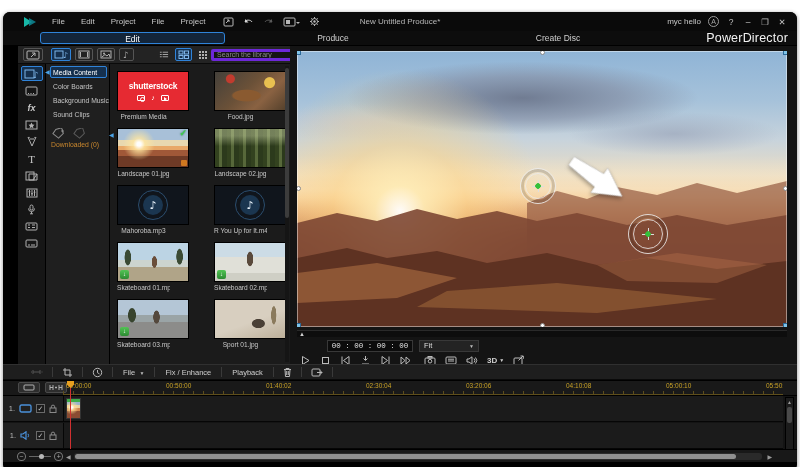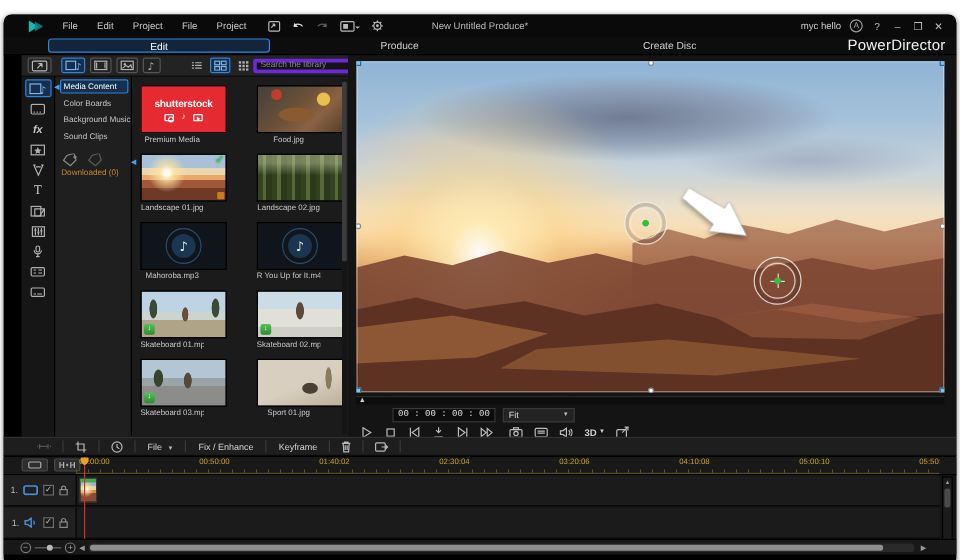--- a/index.html
+++ b/index.html
@@ -571,21 +571,21 @@
       <svg width="11" height="11" viewBox="0 0 11 11">
           <circle cx="5.5" cy="5.5" r="4.2" fill="none" stroke="#b8b8b8"></circle>
           <path d="M5.5,3 v2.7 l2,1.2" fill="none" stroke="#b8b8b8"></path>
         </svg>
     </span>
     <span class="tl-div"></span>
     <span class="tl-lab"><span>File</span><span class="car-s"> ▼</span></span>
     <span class="tl-div"></span>
     <span class="tl-lab">Fix / Enhance</span>
     <span class="tl-div"></span>
-    <span class="tl-lab">Keyframe</span>
+    <span class="tl-lab">Playback</span>
     <span class="tl-div"></span>
     <span class="tl-ic">
       <svg width="9" height="11" viewBox="0 0 9 11">
           <path d="M1,2.5 h7 M3,2.5 V1.5 h3 v1" fill="none" stroke="#b8b8b8"></path>
           <path d="M2,2.5 l.5,7 h4 l.5,-7" fill="none" stroke="#b8b8b8"></path>
           <path d="M3.7,4 v4 M5.3,4 v4" stroke="#b8b8b8"></path>
         </svg>
     </span>
     <span class="tl-div"></span>
     <span class="tl-ic">

